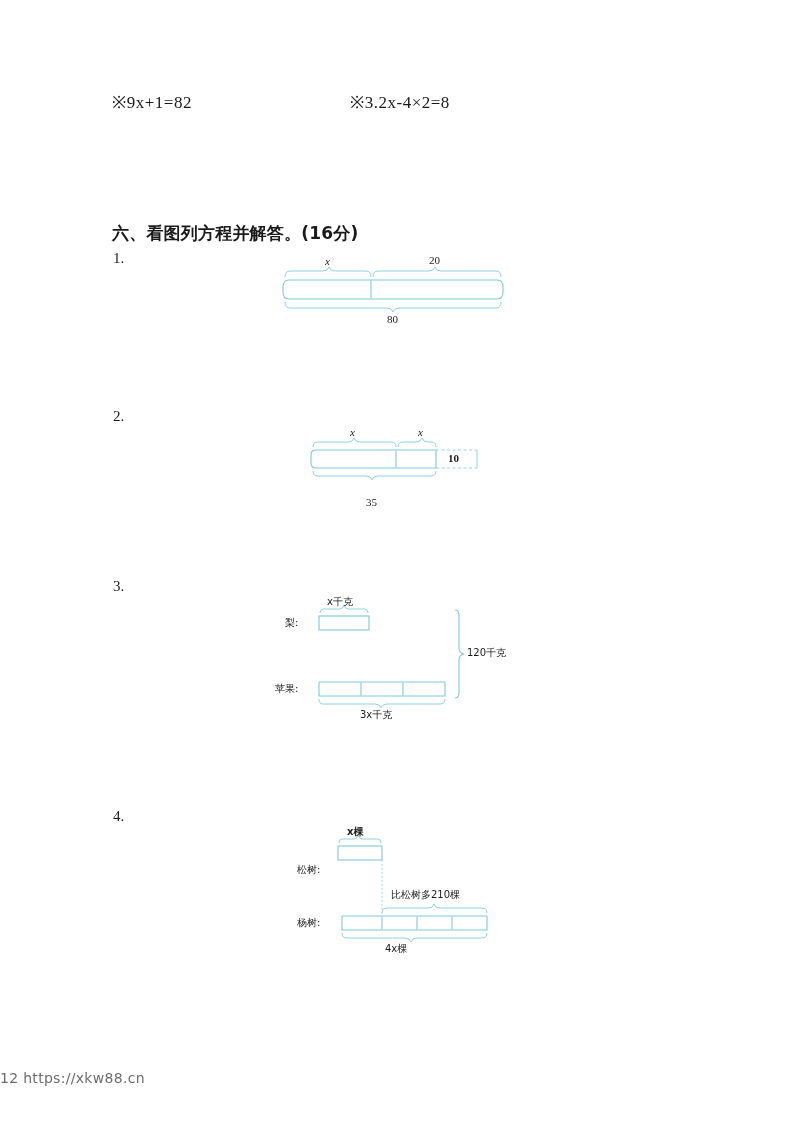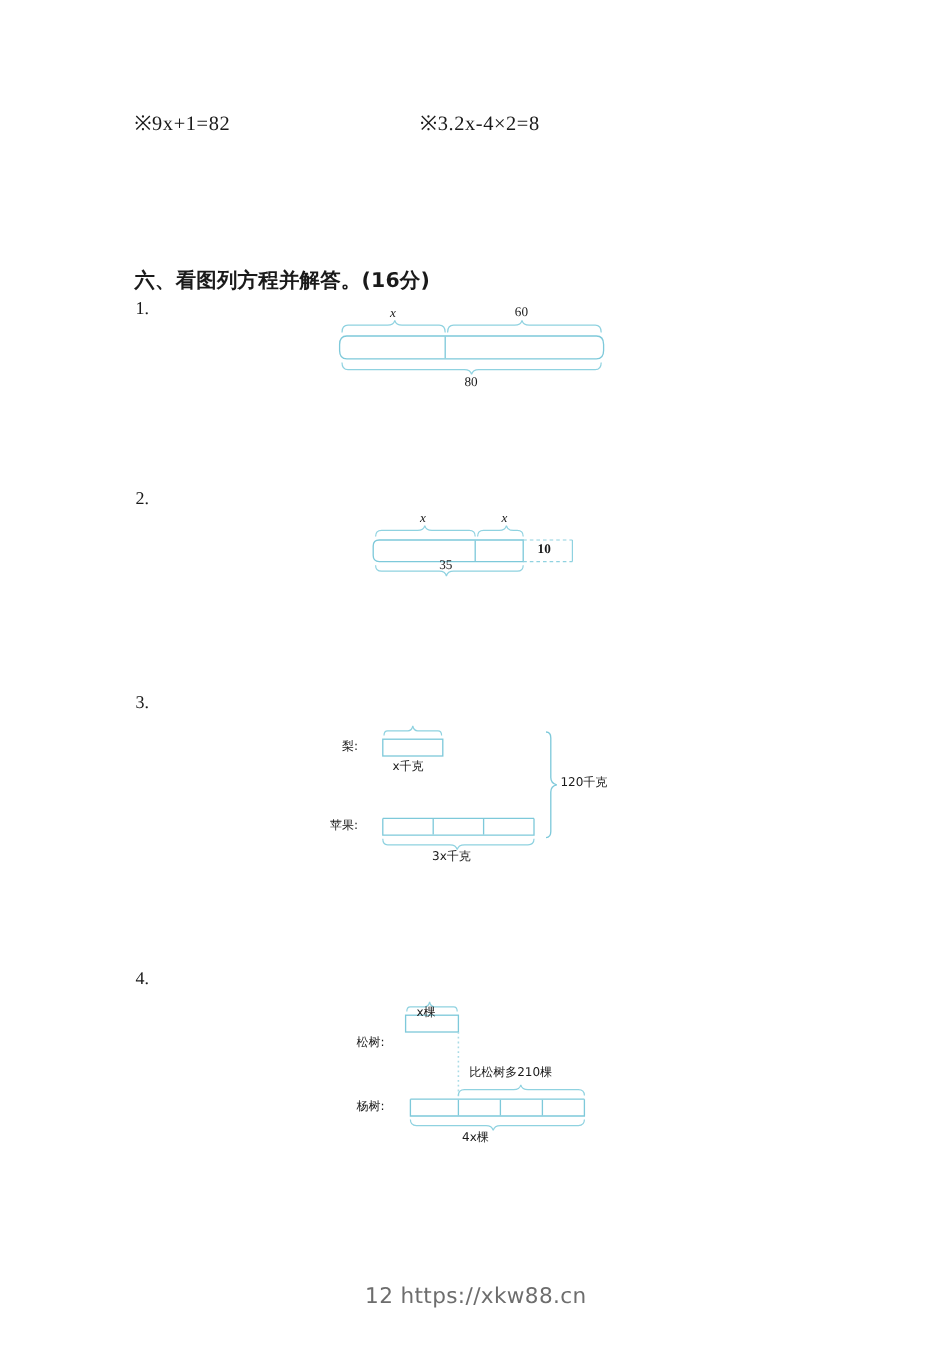--- a/index.html
+++ b/index.html
@@ -37,22 +37,22 @@
   .cn{font-family:"DejaVu Sans", sans-serif;font-size:10px;}
 
   svg{display:block;overflow:visible;}
   .stroke{fill:none;stroke:#7ec9da;stroke-width:1.1;}
   .stroke-thin{fill:none;stroke:#8fd2e0;stroke-width:1;}
   .dash{fill:none;stroke:#8fd2e0;stroke-width:1;stroke-dasharray:3 2.5;}
   .dot{fill:none;stroke:#a9dbe6;stroke-width:1.3;stroke-dasharray:1.5 2.5;}
 
   
   .footer{
-    position:absolute;left:0;top:1070px;width:793px;text-align:center;
-    font-family:"DejaVu Sans", sans-serif;font-size:18px;color:#6d6d6d;letter-spacing:.3px;
+    position:absolute;left:0;top:1070px;width:793px;
+    font-family:"DejaVu Sans", sans-serif;font-size:14px;color:#6d6d6d;letter-spacing:.3px;
   }
 </style>
 </head>
 <body>
 
 <div class="page">
 
   <div class="eq-row">
     <div class="eq eq1">※9x+1=82</div>
     <div class="eq eq2">※3.2x-4×2=8</div>
@@ -72,21 +72,21 @@
 
       <line class="stroke" x1="88" y1="14.5" x2="88" y2="32.5"></line>
 
       <path class="stroke-thin" d="M2,11 Q2,5 7,5 L40,5 Q45,5 46,1 Q47,5 52,5 L83,5 Q88,5 88,11"></path>
 
       <path class="stroke-thin" d="M90,11 Q90,5 95,5 L146,5 Q151,5 152,1 Q153,5 158,5 L213,5 Q218,5 218,11"></path>
 
       <path class="stroke-thin" d="M2,36 Q2,42 7,42 L104,42 Q109,42 110,46 Q111,42 116,42 L213,42 Q218,42 218,36"></path>
     </svg>
     <div class="lbl ital" style="left:42px;top:-10px;">x</div>
-    <div class="lbl" style="left:146px;top:-11px;">60</div>
+    <div class="lbl" style="left:146px;top:-11px;">20</div>
     <div class="lbl" style="left:104px;top:48px;text-align:center;">80</div>
   </div>
 
   <div class="diagram" style="left:311px;top:437px;width:200px;height:56px;">
     <svg width="200" height="56">
 
       <path class="stroke" d="M5,13 Q0,13 0,18 L0,26 Q0,31 5,31 L125,31 L125,13 Z"></path>
 
       <line class="stroke" x1="85" y1="13.5" x2="85" y2="30.5"></line>
 
@@ -96,41 +96,41 @@
 
       <path class="stroke-thin" d="M2,10 Q2,5 7,5 L37,5 Q42,5 43,1 Q44,5 49,5 L80,5 Q85,5 85,10"></path>
 
       <path class="stroke-thin" d="M87,10 Q87,5 92,5 L105,5 Q110,5 111,1 Q112,5 117,5 L120,5 Q125,5 125,10"></path>
 
       <path class="stroke-thin" d="M2,34 Q2,39 7,39 L55,39 Q60,39 61,43 Q62,39 67,39 L120,39 Q125,39 125,34"></path>
     </svg>
     <div class="lbl ital" style="left:39px;top:-10px;">x</div>
     <div class="lbl ital" style="left:107px;top:-10px;">x</div>
     <div class="lbl" style="left:137px;top:16px;font-weight:bold;">10</div>
-    <div class="lbl" style="left:55px;top:29px;font-family:Liberation Serif, serif;">35</div>
+    <div class="lbl" style="left:55px;top:60px;font-family:Liberation Serif, serif;">35</div>
   </div>
 
   <div class="diagram" style="left:283px;top:598px;width:230px;height:120px;">
     <svg width="230" height="120">
 
       <rect class="stroke" x="36" y="18" width="50" height="14"></rect>
 
       <path class="stroke-thin" d="M37,15 Q37,11 40,11 L57,11 Q60,11 61,7 Q62,11 65,11 L82,11 Q85,11 85,15"></path>
 
       <path class="stroke" d="M36,84 L36,98 L162,98 L162,84"></path>
       <line class="stroke" x1="36" y1="84" x2="162" y2="84"></line>
       <line class="stroke" x1="78" y1="84.5" x2="78" y2="97.5"></line>
       <line class="stroke" x1="120" y1="84.5" x2="120" y2="97.5"></line>
 
       <path class="stroke-thin" d="M36,101 Q36,106 40,106 L92,106 Q97,106 98,110 Q99,106 104,106 L157,106 Q162,106 162,101"></path>
 
       <path class="stroke" d="M172,12 Q176,12 176,17 L176,50 Q176,55 181,56 Q176,57 176,62 L176,95 Q176,100 172,100"></path>
     </svg>
     <div class="lbl cn" style="left:2px;top:20px;">梨:</div>
-    <div class="lbl cn" style="left:44px;top:-1px;margin-top:38px;">x千克</div>
+    <div class="lbl cn" style="left:44px;top:-1px;">x千克</div>
     <div class="lbl cn" style="left:-8px;top:86px;">苹果:</div>
     <div class="lbl cn" style="left:77px;top:112px;">3x千克</div>
     <div class="lbl cn" style="left:184px;top:50px;">120千克</div>
   </div>
 
   <div class="diagram" style="left:290px;top:826px;width:220px;height:120px;">
     <svg width="220" height="120">
 
       <rect class="stroke" x="48" y="20" width="44" height="14"></rect>
 
@@ -142,21 +142,21 @@
       <line class="stroke" x1="52" y1="90" x2="197" y2="90"></line>
       <line class="stroke" x1="92" y1="90.5" x2="92" y2="103.5"></line>
       <line class="stroke" x1="127" y1="90.5" x2="127" y2="103.5"></line>
       <line class="stroke" x1="162" y1="90.5" x2="162" y2="103.5"></line>
 
       <path class="stroke-thin" d="M92,87 Q92,82 97,82 L138,82 Q143,82 144,78 Q145,82 150,82 L192,82 Q197,82 197,87"></path>
 
       <path class="stroke-thin" d="M52,107 Q52,112 57,112 L115,112 Q120,112 121,116 Q122,112 127,112 L192,112 Q197,112 197,107"></path>
     </svg>
     <div class="lbl cn" style="left:7px;top:39px;">松树:</div>
-    <div class="lbl cn" style="left:57px;top:14px;">x棵</div>
+    <div class="lbl cn" style="left:57px;top:1px;font-weight:bold;">x棵</div>
     <div class="lbl cn" style="left:7px;top:92px;">杨树:</div>
     <div class="lbl cn" style="left:101px;top:64px;text-align:center;">比松树多210棵</div>
     <div class="lbl cn" style="left:95px;top:118px;">4x棵</div>
   </div>
 
   <div class="footer">12 https://xkw88.cn</div>
 
 </div>
 
 </body></html>

